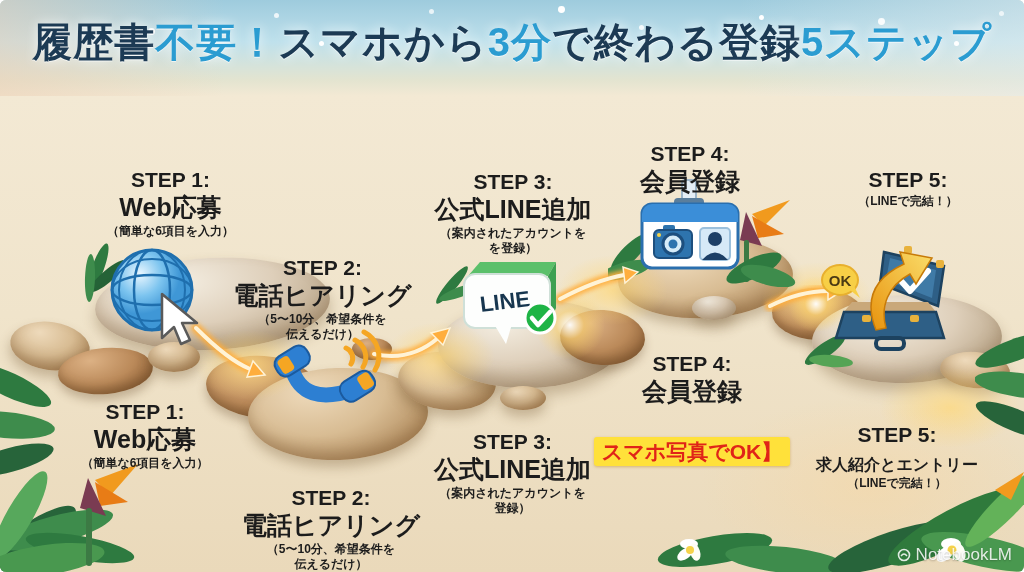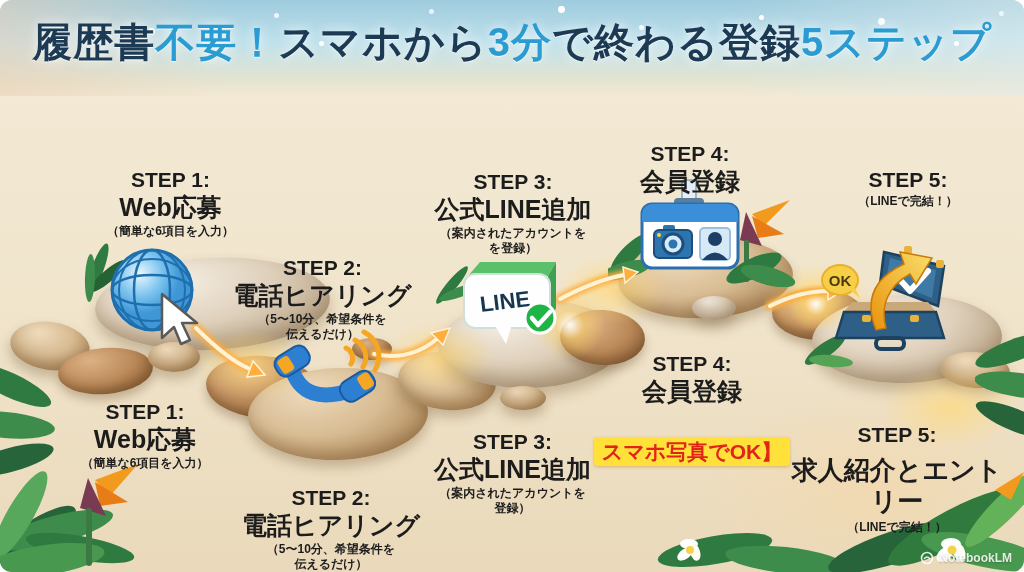--- a/index.html
+++ b/index.html
@@ -1,16 +1,16 @@
 <!DOCTYPE html>
 <html><head>
 <meta charset="utf-8">
 <style>
   html,body{margin:0;padding:0;background:#fff;}
-  .canvas{position:relative;width:1024px;height:572px;overflow:hidden;border-radius:12px;
+  .canvas{position:relative;width:1024px;height:572px;overflow:hidden;border-radius:6px;
     font-family:"Liberation Sans","DejaVu Sans",sans-serif;
     background:linear-gradient(180deg,#f3e9d4 95px,#f0e4cb 55%,#ead9ba 100%);}
   
   .sky{position:absolute;left:0;top:0;width:1024px;height:96px;z-index:0;
     background:linear-gradient(180deg,#9ecbdd 0,#bfe1ec 42px,#e3e4d0 80px,#f3e9d4 96px);}
   .sky::after{content:"";position:absolute;inset:0;
     background:linear-gradient(90deg,rgba(236,208,182,.55),rgba(160,205,225,0) 22%,rgba(160,205,225,0) 72%,rgba(226,236,238,.5));}
   .sky-dots{position:absolute;left:0;top:0;width:3px;height:3px;border-radius:50%;z-index:1;background:transparent;
     box-shadow:150px 30px 0 2px rgba(255,255,255,.9),275px 14px 0 1px rgba(255,255,255,.8),
     320px 42px 0 1px #fff,430px 10px 0 1px rgba(255,255,255,.75),560px 8px 0 2px #fff,
@@ -38,28 +38,28 @@
   .fol-back{z-index:1;}
   .overlay{position:absolute;left:0;top:0;z-index:5;pointer-events:none;}
   .icon{position:absolute;z-index:6;pointer-events:none;}
   .aOuter{stroke:#ffae3d;stroke-width:10;fill:none;stroke-linecap:round;opacity:.9;filter:url(#ag);}
   .aInner{stroke:#fff3d6;stroke-width:4;fill:none;stroke-linecap:round;}
   .aHead{fill:#ffae3d;stroke:#fff3d6;stroke-width:1.5;}
   
   .label{position:absolute;text-align:center;color:#1c1c1c;z-index:8;}
   .step-line{font-size:21px;font-weight:800;line-height:1.15;margin-top:32px;}
   .title-line{font-size:25px;font-weight:800;line-height:1.2;white-space:pre-line;}
-  .title-sm{font-size:26px;}
+  .title-sm{font-size:16px;}
   .note-line{font-size:12px;font-weight:700;line-height:1.25;white-space:pre-line;margin-top:2px;}
   .hl-box{margin-top:10px;line-height:1.3;}
   .hl-line{display:inline-block;background:#ffe13a;color:#e02418;font-size:21px;font-weight:800;
     padding:1px 8px;border-radius:3px;box-shadow:0 1px 3px rgba(180,120,0,.4);}
   
   .watermark{position:absolute;right:12px;bottom:7px;display:flex;align-items:center;gap:5px;z-index:10;
-    color:rgba(255,255,255,.85);font-size:12px;font-weight:700;text-shadow:0 1px 2px rgba(0,0,0,.25);}
+    color:rgba(255,255,255,.85);font-size:17px;font-weight:400;text-shadow:0 1px 2px rgba(0,0,0,.25);}
 </style>
 </head>
 <body>
 
 <div class="canvas">
 
   <div class="sky"></div>
   <div class="sky-dots"></div>
 
   <h1 class="title"><span class="t-navy">履歴書</span><span class="t-cyan">不要！</span><span class="t-navy">スマホから</span><span class="t-cyan">3分</span><span class="t-navy">で終わる登録</span><span class="t-cyan">5ステップ</span></h1>

